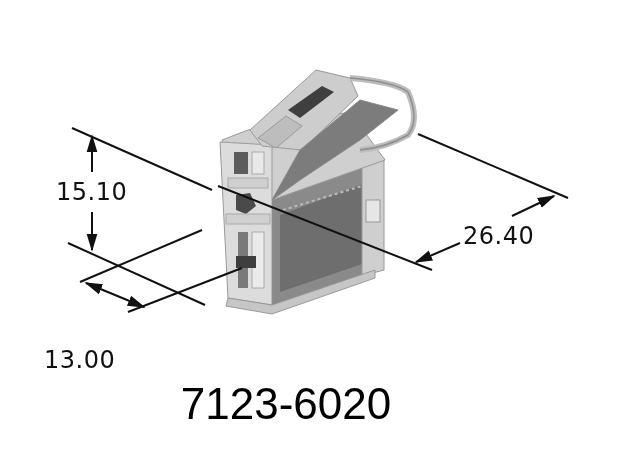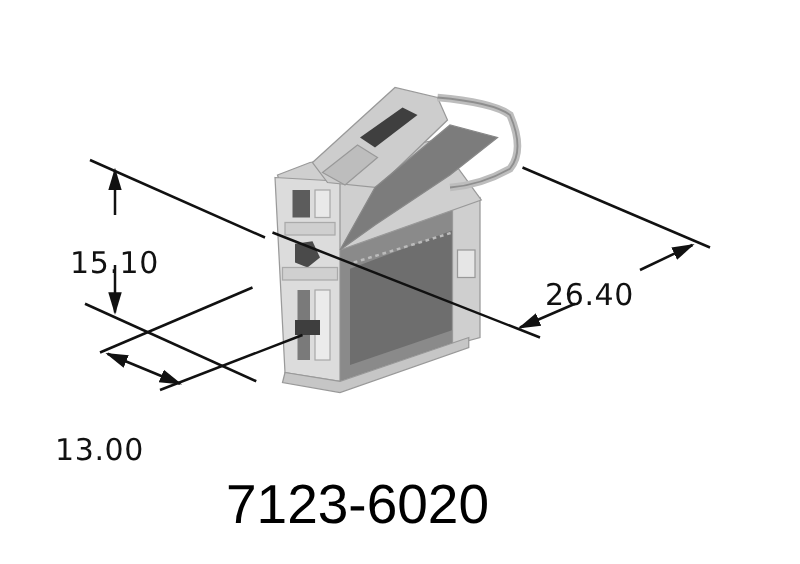--- a/index.html
+++ b/index.html
@@ -1,20 +1,20 @@
 <!DOCTYPE html>
 <html><head>
 <meta charset="utf-8">
 <style>
   html, body { margin: 0; padding: 0; background: #ffffff; }
   body { width: 640px; height: 451px; position: relative; overflow: hidden; font-family: "Liberation Sans", sans-serif; }
   #drawing { position: absolute; left: 0; top: 0; width: 640px; height: 451px; }
   .dim-label { position: absolute; color: #111; font-family: "DejaVu Sans", sans-serif; font-size: 24px; letter-spacing: 0.5px; line-height: 1; }
-  #dim-height { left: 56px; top: 180px; margin-top: 18px; }
-  #dim-length { left: 436px; top: 224px; text-align: center; }
+  #dim-height { left: 56px; top: 180px; }
+  #dim-length { left: 463px; top: 224px; text-align: center; }
   #dim-width { left: 44px; top: 348px; }
   #part-number { position: absolute; left: 0; top: 382px; width: 572px; text-align: center; font-family: "Liberation Sans", sans-serif; font-size: 44px; color: #000; line-height: 1; }
   #part-number span { position: relative; left: 0; }
 </style>
 </head>
 <body>
 
 <svg id="drawing" viewBox="0 0 640 451" xmlns="http://www.w3.org/2000/svg">
   <defs>
     <marker id="arrow" viewBox="0 0 10 10" refX="9" refY="5" markerWidth="9" markerHeight="9" orient="auto-start-reverse">

